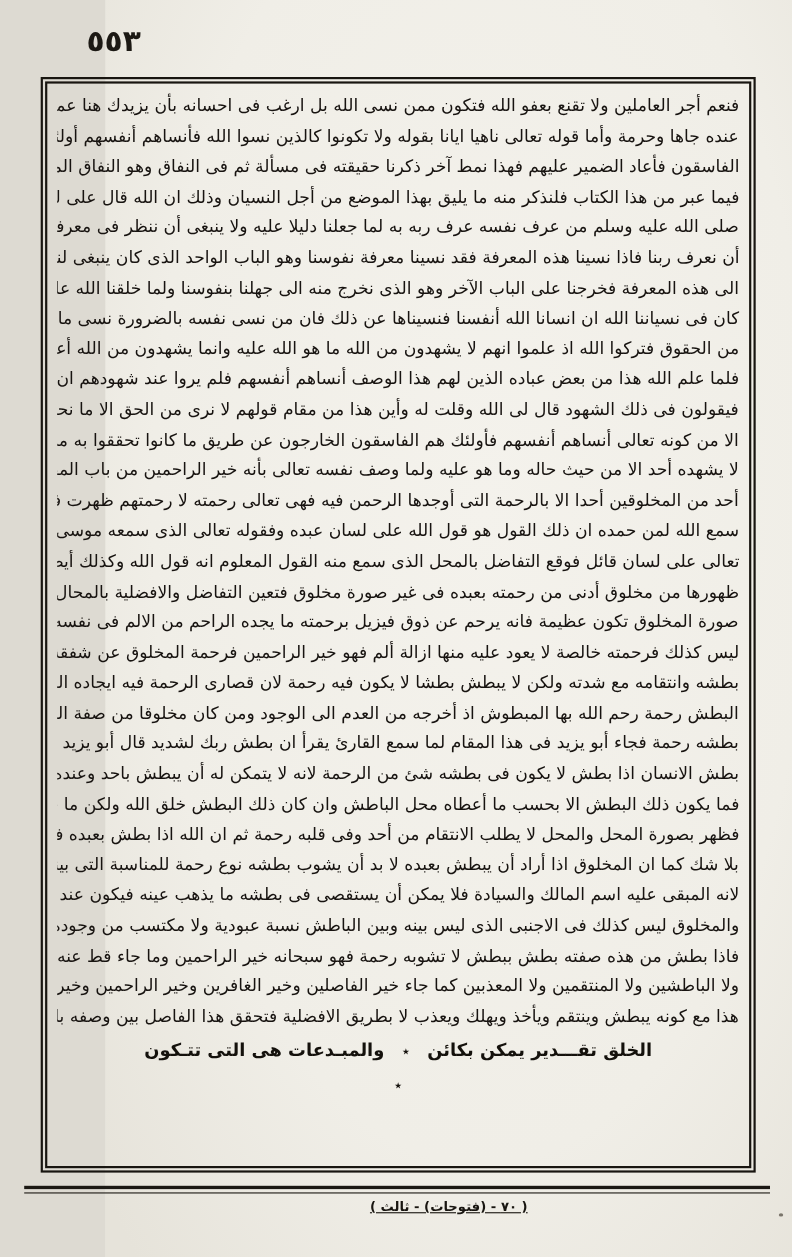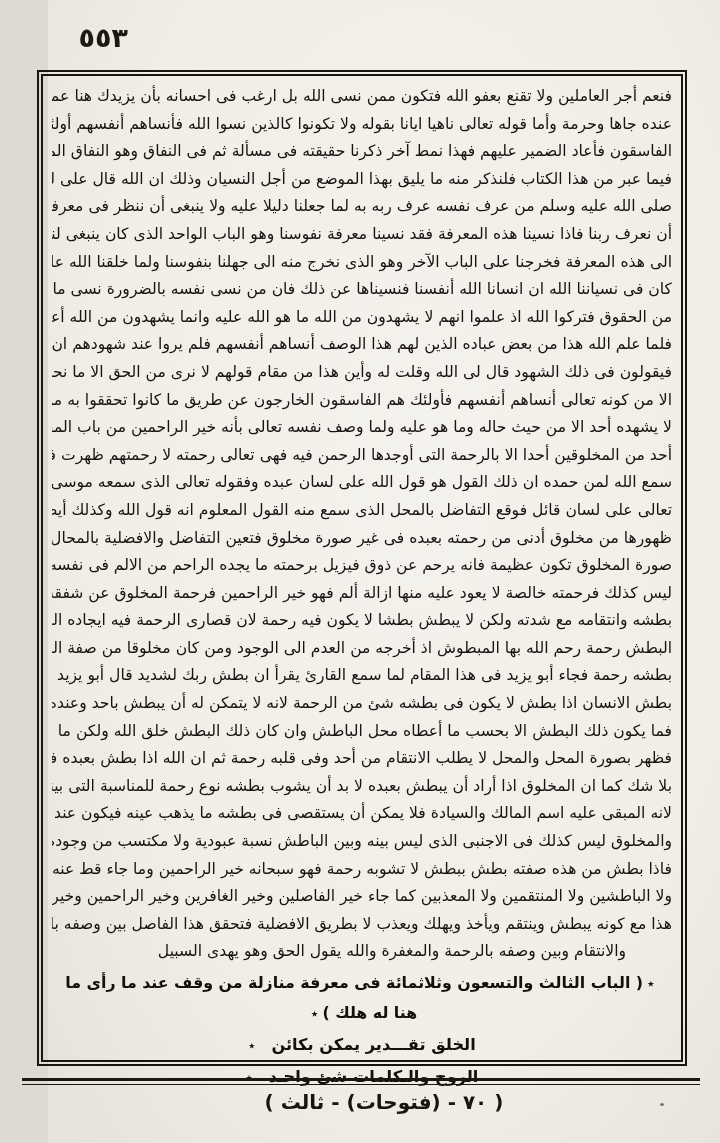--- a/index.html
+++ b/index.html
@@ -4,21 +4,21 @@
 <style>
   html, body {
     margin: 0; padding: 0;
     width: 720px; height: 1143px;
     overflow: hidden;
     background: #dddad2;
     font-family: "DejaVu Sans", sans-serif;
   }
   .page {
     position: relative;
-    width: 672px; height: 1143px;
+    width: 624px; height: 1143px;
     color: #17140f;
     background:
       radial-gradient(ellipse at 55% 40%, #f4f2ec 0%, #f0eee7 62%, #e6e3da 96%),
       #efede6;
   }
   .page-number {
     position: absolute;
     top: 22px; right: 592px;
     font-size: 27px; font-weight: bold;
     letter-spacing: 2px;
@@ -80,23 +80,24 @@
     top: 1078px; right: 20px;
     width: 678px; height: 3px;
     border-top: 3px solid #1b1813;
     border-bottom: 1px solid #1b1813;
   }
   .footer-line {
     position: absolute;
     top: 1090px; right: 0; left: 0;
     direction: rtl;
     text-align: center;
-    font-size: 20px;
+    font-size: 12px;
     font-weight: bold;
     color: #181510;
+    text-decoration: underline;
   }
   .speck {
     position: absolute;
     background: #4a443a;
     border-radius: 50%;
   }
   .speck.s1 { width: 5px; height: 4px; top: 252px; left: 700px; opacity: .8; }
   .speck.s2 { width: 4px; height: 3px; top: 1103px; left: 612px; opacity: .7; }
   .speck.s3 { width: 3px; height: 3px; top: 96px; left: 712px; opacity: .5; }
 </style>
@@ -135,35 +136,31 @@
         <div class="line">بطشه رحمة فجاء أبو يزيد فى هذا المقام لما سمع القارئ يقرأ ان بطش ربك لشديد قال أبو يزيد بطشى أشد لان</div>
         <div class="line">بطش الانسان اذا بطش لا يكون فى بطشه شئ من الرحمة لانه لا يتمكن له أن يبطش باحد وعنده رحمة به جملة واحدة</div>
         <div class="line">فما يكون ذلك البطش الا بحسب ما أعطاه محل الباطش وان كان ذلك البطش خلق الله ولكن ما خلقه الا فى هذا المحل</div>
         <div class="line">فظهر بصورة المحل والمحل لا يطلب الانتقام من أحد وفى قلبه رحمة ثم ان الله اذا بطش بعبده ففى بطشه نوع رحمة لانه عبده</div>
         <div class="line">بلا شك كما ان المخلوق اذا أراد أن يبطش بعبده لا بد أن يشوب بطشه نوع رحمة للمناسبة التى بينه وبين عبده ومملوكه</div>
         <div class="line">لانه المبقى عليه اسم المالك والسيادة فلا يمكن أن يستقصى فى بطشه ما يذهب عينه فيكون عند ذلك قد بطش بنفسه</div>
         <div class="line">والمخلوق ليس كذلك فى الاجنبى الذى ليس بينه وبين الباطش نسبة عبودية ولا مكتسب من وجوده صفة سيادة</div>
         <div class="line">فاذا بطش من هذه صفته بطش ببطش لا تشوبه رحمة فهو سبحانه خير الراحمين وما جاء قط عنه تعالى انه خير الآخذين</div>
         <div class="line">ولا الباطشين ولا المنتقمين ولا المعذبين كما جاء خير الفاصلين وخير الغافرين وخير الراحمين وخير الشاكرين وأمثال</div>
         <div class="line">هذا مع كونه يبطش وينتقم ويأخذ ويهلك ويعذب لا بطريق الافضلية فتحقق هذا الفاصل بين وصفه بالاخذ</div>
-        <div class="line">والانتقام وبين وصفه بالرحمة والمغفرة والله يقول الحق وهو يهدى السبيل</div>
       </div>
 
-    <div class="chapter-heading">
-      <span class="ornament">٭</span><span>( الباب الثالث والتسعون وثلاثمائة فى معرفة منازلة من وقف عند ما رأى ما هنا له هلك )</span><span class="ornament">٭</span>
-    </div>
 
     <div class="verses">
 
     <div class="verse-row">
         <span class="hemistich">الخلق تقـــدير يمكن بكائن</span>
         <span class="verse-sep">٭</span>
+        <span class="hemistich">والمبـدعات هى التى تتـكون</span>
       </div>
         <div class="verse-row">
-        <span class="hemistich">الروح والـكلمات شئ واحـد</span>
         <span class="verse-sep">٭</span>
       </div>
       </div>
 
   </div>
 
   <div class="footer-rule"></div>
   <div class="footer-line">( ٧٠ - (فتوحات) - ثالث )</div>
 
   <div class="speck s1"></div>

